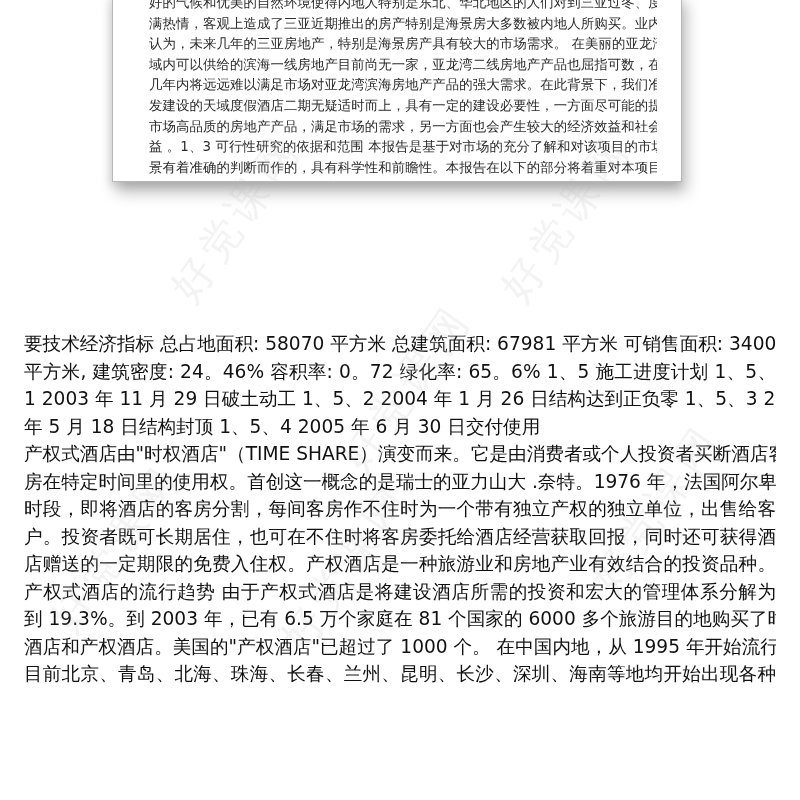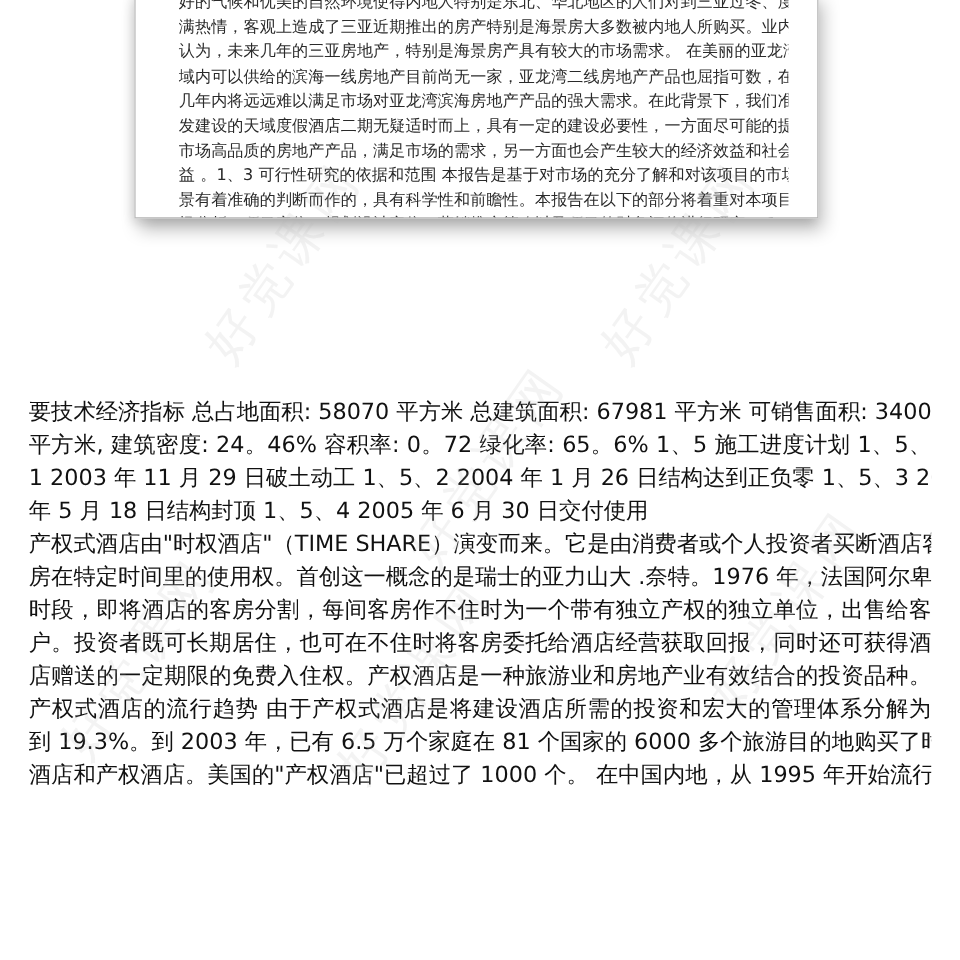--- a/index.html
+++ b/index.html
@@ -100,20 +100,21 @@
   <div class="line justify">1 2003 年 11 月 29 日破土动工 1、5、2 2004 年 1 月 26 日结构达到正负零 1、5、3 2004</div>
   <div class="line">年 5 月 18 日结构封顶 1、5、4 2005 年 6 月 30 日交付使用</div>
   <div class="line justify">产权式酒店由"时权酒店"（TIME SHARE）演变而来。它是由消费者或个人投资者买断酒店客</div>
   <div class="line justify">房在特定时间里的使用权。首创这一概念的是瑞士的亚力山大 .奈特。1976 年，法国阿尔卑</div>
   <div class="line justify">时段，即将酒店的客房分割，每间客房作不住时为一个带有独立产权的独立单位，出售给客</div>
   <div class="line justify">户。投资者既可长期居住，也可在不住时将客房委托给酒店经营获取回报，同时还可获得酒</div>
   <div class="line justify">店赠送的一定期限的免费入住权。产权酒店是一种旅游业和房地产业有效结合的投资品种。</div>
   <div class="line justify">产权式酒店的流行趋势 由于产权式酒店是将建设酒店所需的投资和宏大的管理体系分解为</div>
   <div class="line justify">到 19.3%。到 2003 年，已有 6.5 万个家庭在 81 个国家的 6000 多个旅游目的地购买了时权</div>
   <div class="line justify">酒店和产权酒店。美国的"产权酒店"已超过了 1000 个。 在中国内地，从 1995 年开始流行。</div>
+  <div class="line justify">目前北京、青岛、北海、珠海、长春、兰州、昆明、长沙、深圳、海南等地均开始出现各种</div>
 </div>
 
 <div class="watermark" style="left:140px; top:190px;">好党课网</div>
 <div class="watermark" style="left:470px; top:190px;">好党课网</div>
 <div class="watermark" style="left:310px; top:360px;">好党课网</div>
 <div class="watermark" style="left:20px; top:520px;">好党课网</div>
 <div class="watermark" style="left:250px; top:540px;">好党课网</div>
 <div class="watermark" style="left:560px; top:480px;">好党课网</div>
 
 </body></html>

